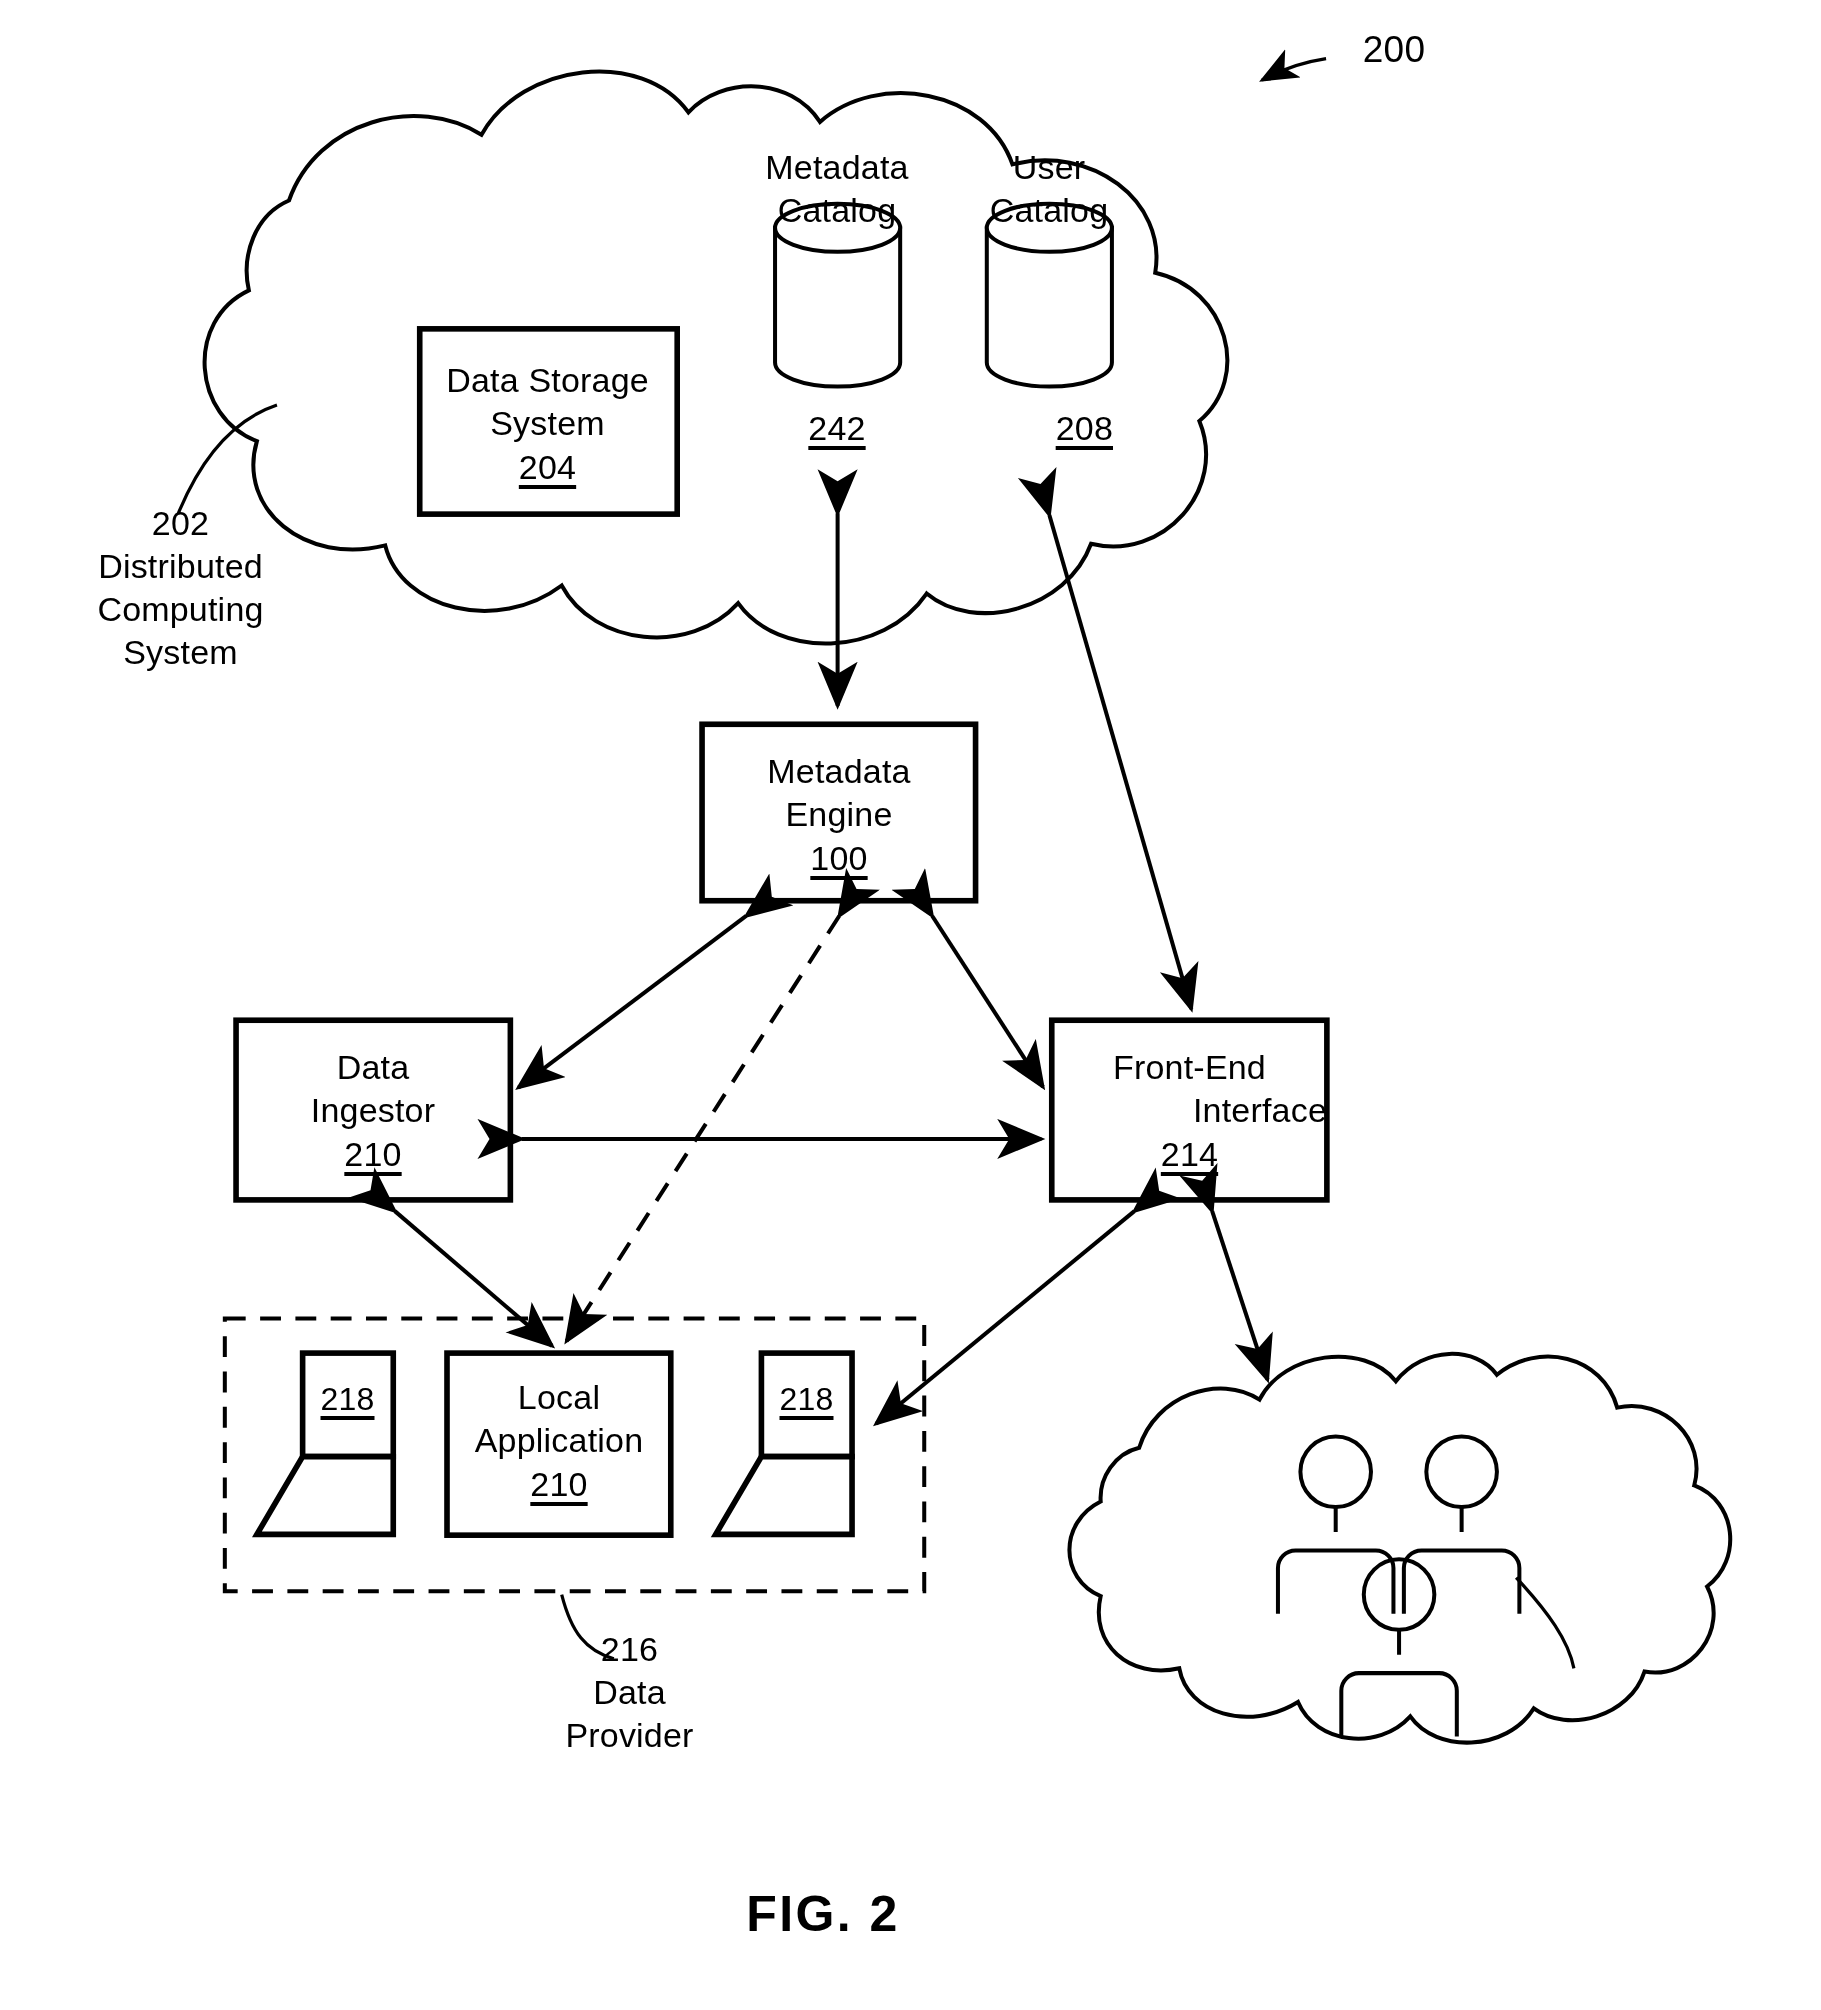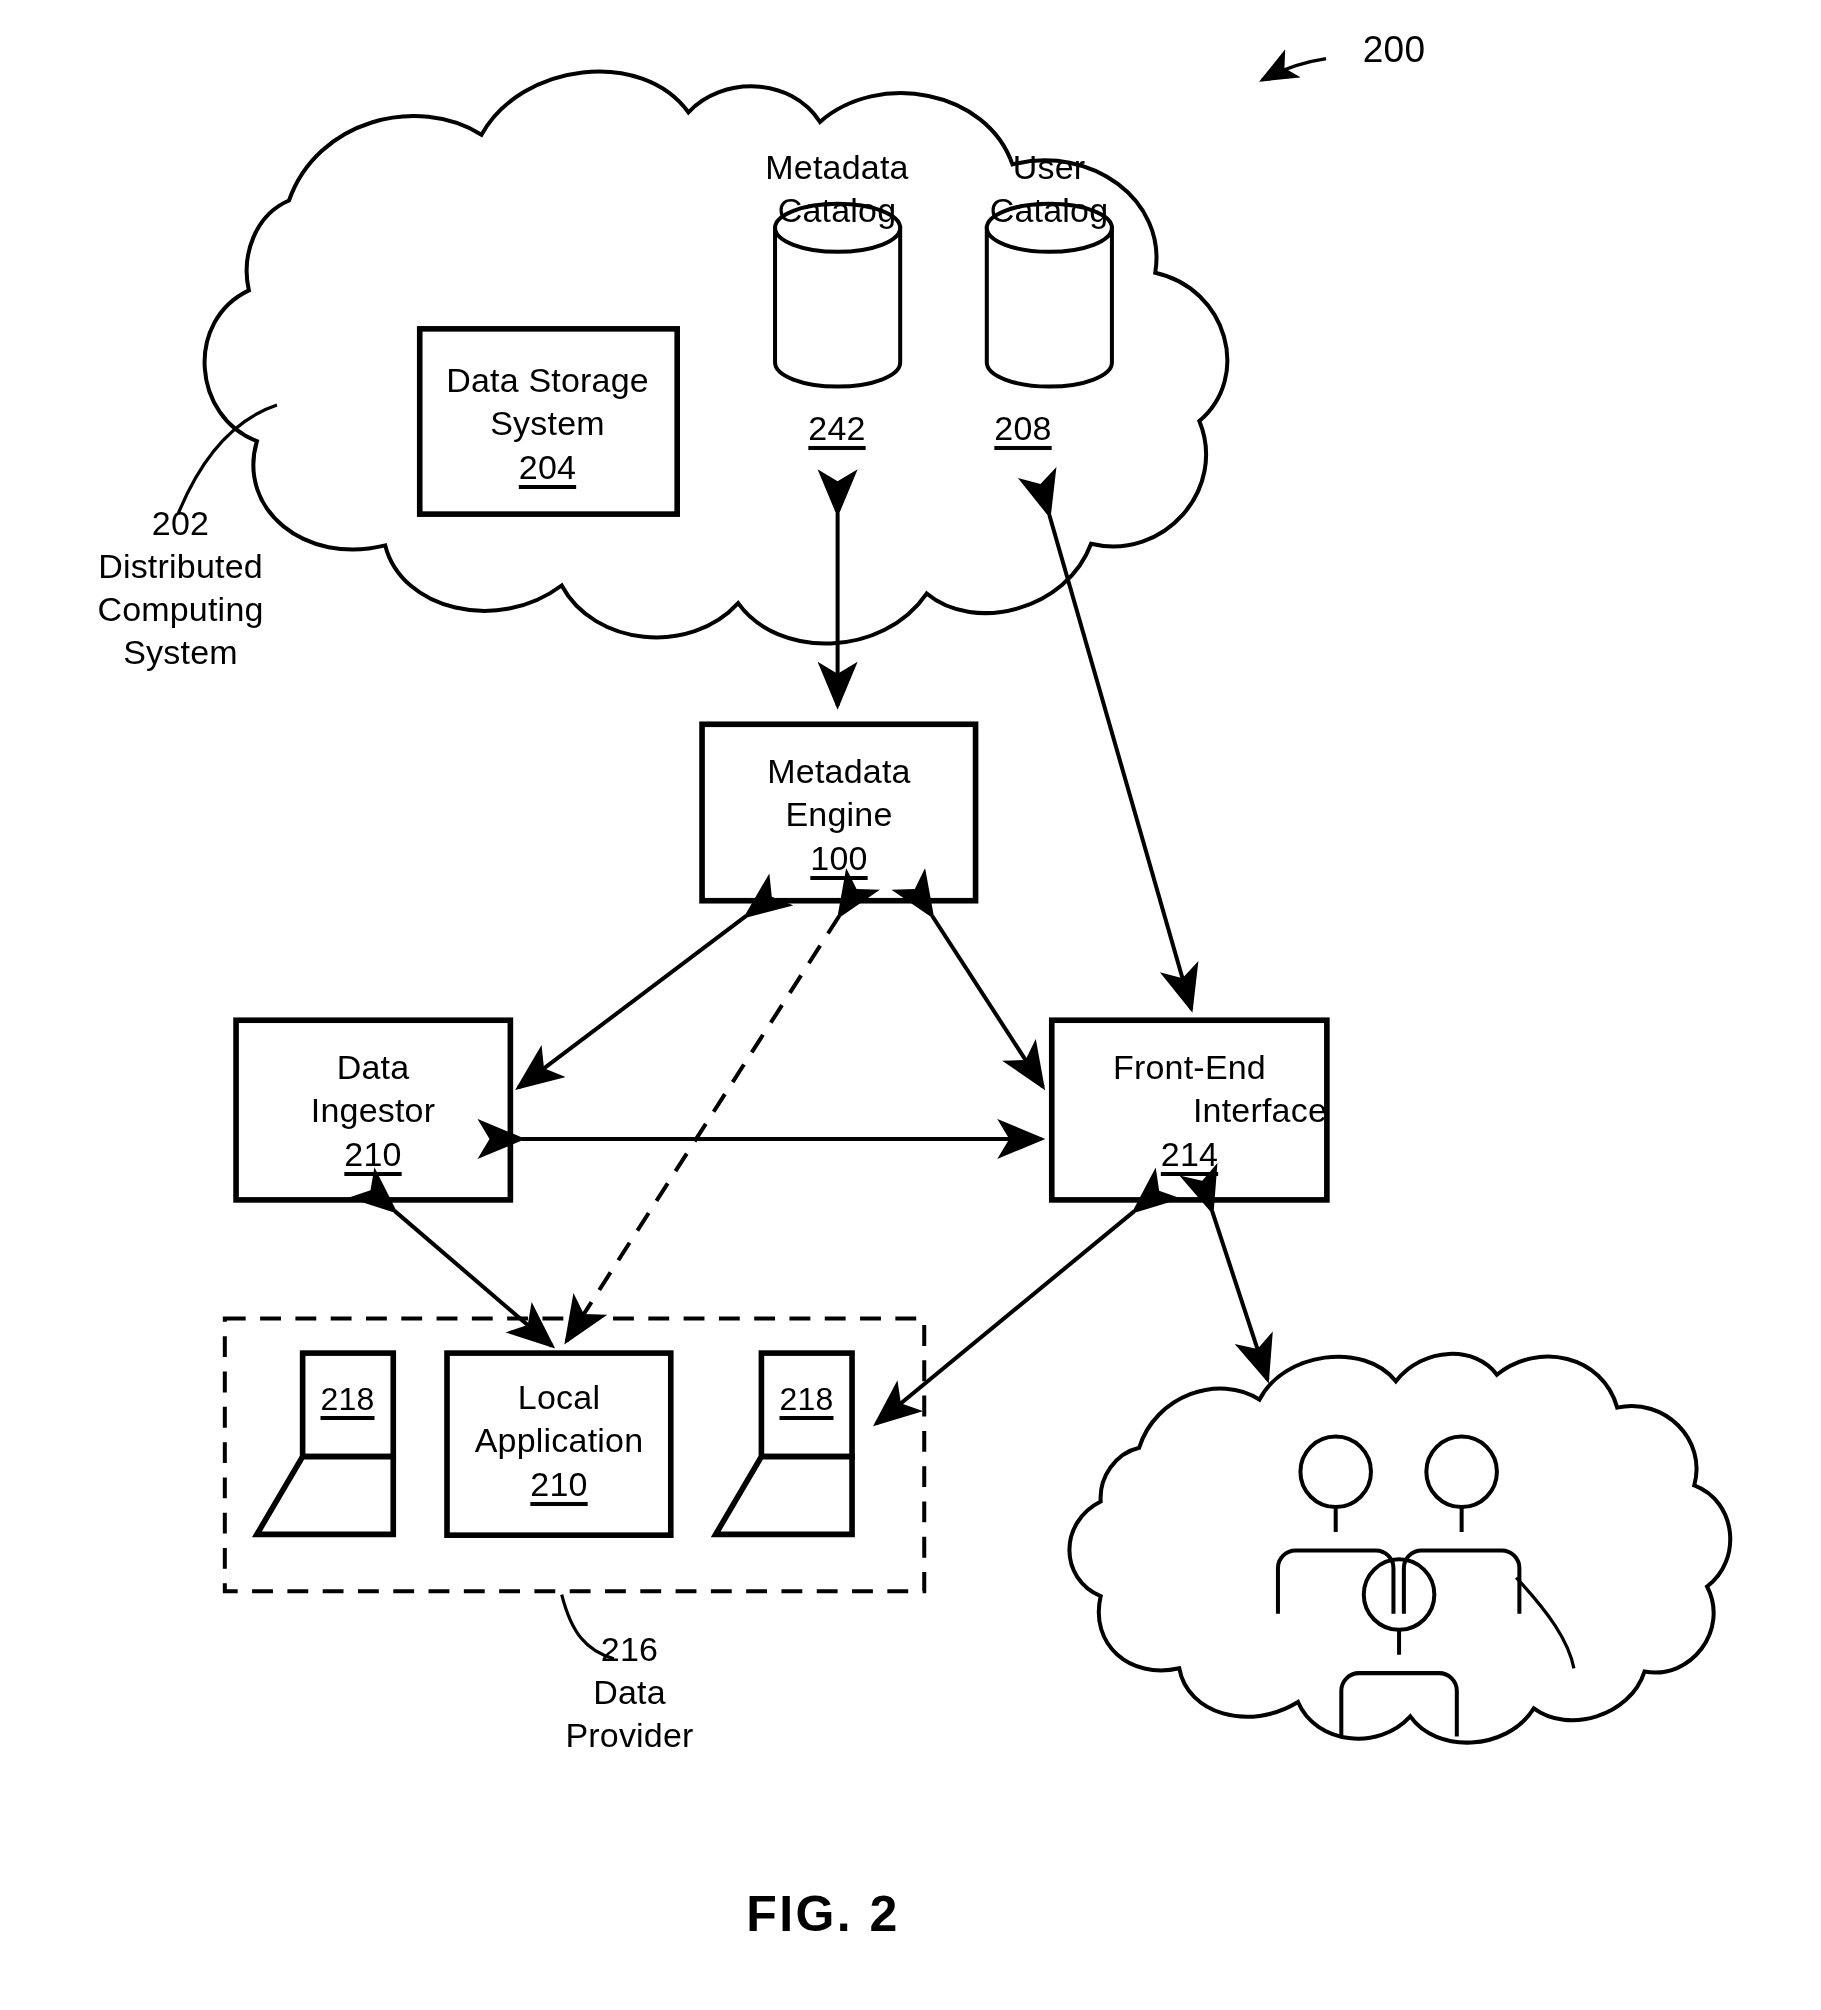--- a/index.html
+++ b/index.html
@@ -176,21 +176,21 @@
   <div class="lbl" style="left:419px;top:359px;width:257px;">Data Storage</div>
   <div class="lbl" style="left:419px;top:402px;width:257px;">System</div>
   <div class="lbl ref" style="left:419px;top:446px;width:257px;">204</div>
 
   <div class="lbl" style="left:741px;top:146px;width:192px;">Metadata</div>
   <div class="lbl" style="left:741px;top:189px;width:192px;">Catalog</div>
   <div class="lbl ref" style="left:773px;top:407px;width:128px;">242</div>
 
   <div class="lbl" style="left:953px;top:146px;width:192px;">User</div>
   <div class="lbl" style="left:953px;top:189px;width:192px;">Catalog</div>
-  <div class="lbl ref" style="left:959px;top:407px;width:128px;">208</div>
+  <div class="lbl ref" style="left:985px;top:407px;width:128px;text-align:right;">208</div>
 
   <div class="lbl" style="left:702px;top:750px;width:274px;">Metadata</div>
   <div class="lbl" style="left:702px;top:793px;width:274px;">Engine</div>
   <div class="lbl ref" style="left:702px;top:837px;width:274px;">100</div>
 
   <div class="lbl" style="left:236px;top:1046px;width:274px;">Data</div>
   <div class="lbl" style="left:236px;top:1089px;width:274px;">Ingestor</div>
   <div class="lbl ref" style="left:236px;top:1133px;width:274px;">210</div>
 
   <div class="lbl" style="left:1052px;top:1046px;width:275px;">Front-End</div>

